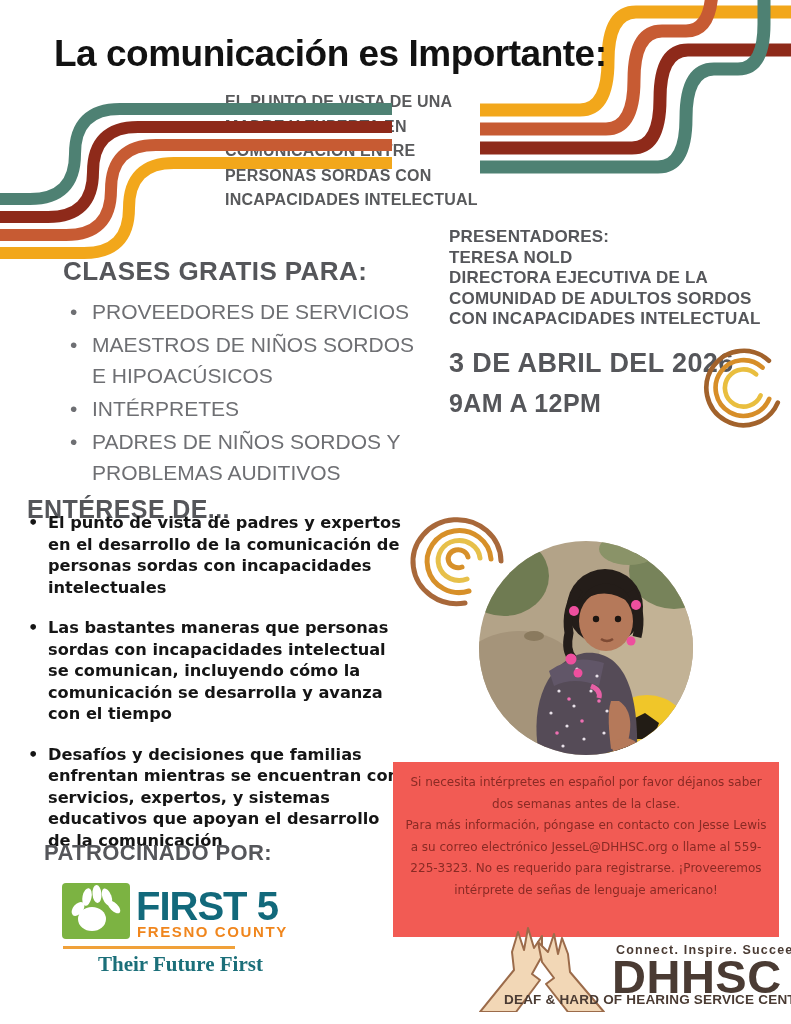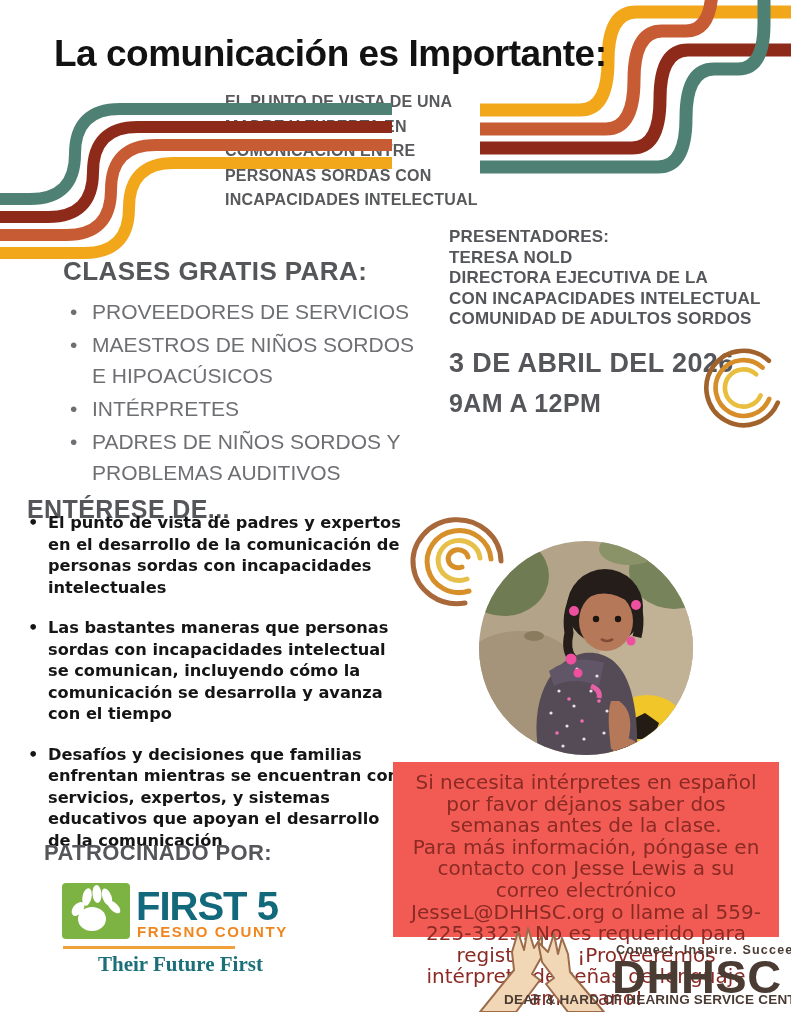--- a/index.html
+++ b/index.html
@@ -28,21 +28,21 @@
   .location{left:449px;top:427px;font-size:21.5px;font-weight:800;color:#55565a;line-height:24px;letter-spacing:0.2px;}
   .enterese-head{left:27px;top:473px;font-size:25px;margin-top:22px;}
   .learn-list{left:24px;top:512px;width:382px;font-family:"DejaVu Sans",sans-serif;
     font-size:16.2px;font-weight:700;color:#151515;line-height:21.5px;}
   .learn-list .li{padding-left:24px;position:relative;margin-bottom:19px;}
   .learn-list .li::before{content:"•";position:absolute;left:4px;color:#151515;}
   .patrocinado{left:44px;top:840px;font-size:22px;}
   
   .notice{
     left:393px;top:762px;width:386px;height:175px;background:#f25b54;
-    color:#8a2a24;font-family:"DejaVu Sans",sans-serif;font-size:20px;
+    color:#8a2a24;font-family:"DejaVu Sans",sans-serif;font-size:12px;
     line-height:21.6px;text-align:center;box-sizing:border-box;padding:10px 12px 0 12px;
   }
   
   .f5-square{left:62px;top:883px;width:68px;height:56px;background:#7cb342;border-radius:4px;}
   .f5-name{left:136px;top:884px;font-size:40px;font-weight:800;color:#12697b;letter-spacing:-1px;white-space:nowrap;}
   .f5-sub{left:137px;top:923px;font-size:15px;font-weight:800;color:#f0861d;letter-spacing:1.6px;white-space:nowrap;}
   .f5-line{left:63px;top:946px;width:172px;height:3px;background:#f0a13a;}
   .f5-tag{left:98px;top:952px;font-family:"Liberation Serif",serif;font-size:21px;font-weight:600;color:#1b6f79;white-space:nowrap;}
   
   .dh-tag{left:616px;top:943px;font-size:12.5px;font-weight:700;color:#4a3b33;letter-spacing:1.2px;white-space:nowrap;}
@@ -89,22 +89,22 @@
     <div class="li">PROVEEDORES DE SERVICIOS</div>
     <div class="li">MAESTROS DE NIÑOS SORDOS E HIPOACÚSICOS</div>
     <div class="li">INTÉRPRETES</div>
     <div class="li">PADRES DE NIÑOS SORDOS Y PROBLEMAS AUDITIVOS</div>
   </div>
 
   <div class="abs presenters">
     <div>PRESENTADORES:</div>
     <div>TERESA NOLD</div>
     <div>DIRECTORA EJECUTIVA DE LA</div>
+    <div>COMUNIDAD DE ADULTOS SORDOS</div>
     <div>CON INCAPACIDADES INTELECTUAL</div>
-    <div>COMUNIDAD DE ADULTOS SORDOS</div>
   </div>
 
   <div class="abs gray-head date">3 DE ABRIL DEL 2026</div>
   <div class="abs gray-head time">9AM A 12PM</div>
 
   <svg class="abs" style="left:697px;top:337px" width="93" height="102" viewBox="0 0 100 100" aria-hidden="true">
     <g fill="none" stroke-width="5" stroke-linecap="round" transform="rotate(-12 50 50)">
       <path stroke="#A2622B" d="M 82.8 27 A 40 40 0 1 0 82.8 73"></path>
       <path stroke="#D78E28" d="M 74.6 32.8 A 30 30 0 1 0 74.6 67.2"></path>
       <path stroke="#E9BE3F" d="M 66.4 38.5 A 20 20 0 1 0 66.4 61.5"></path>

